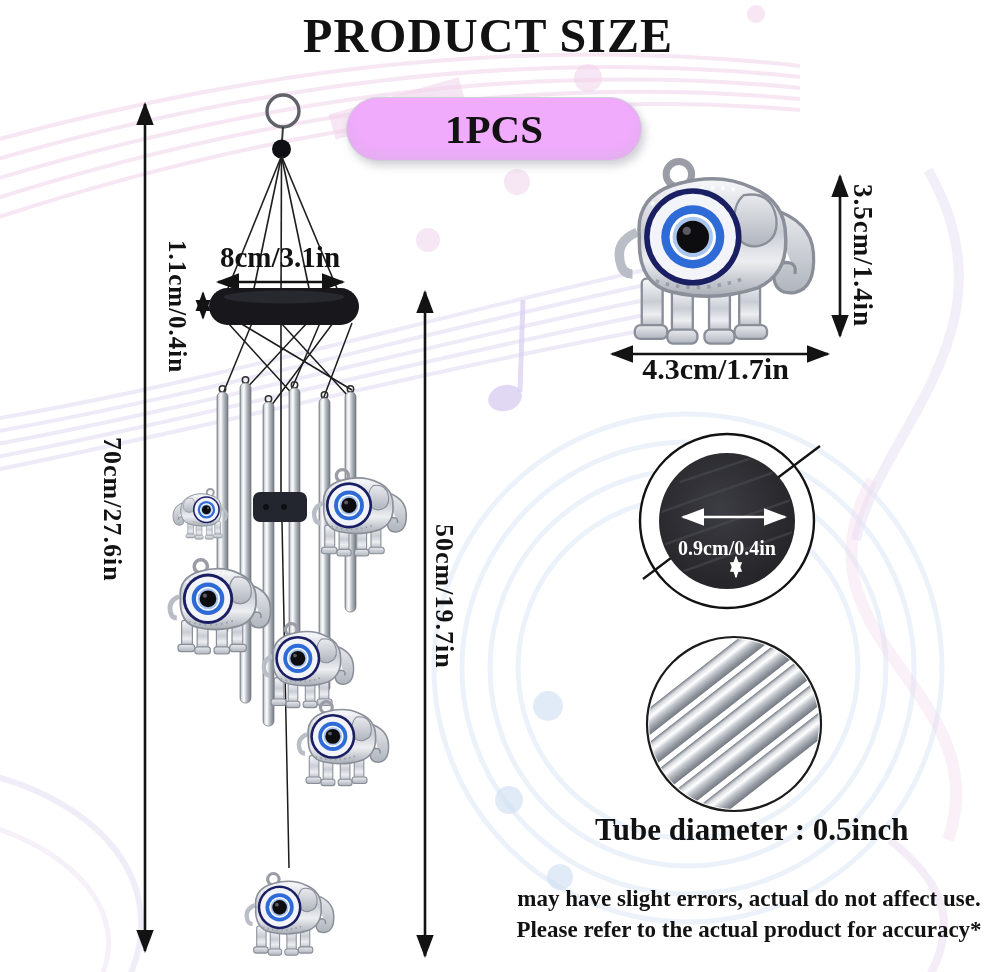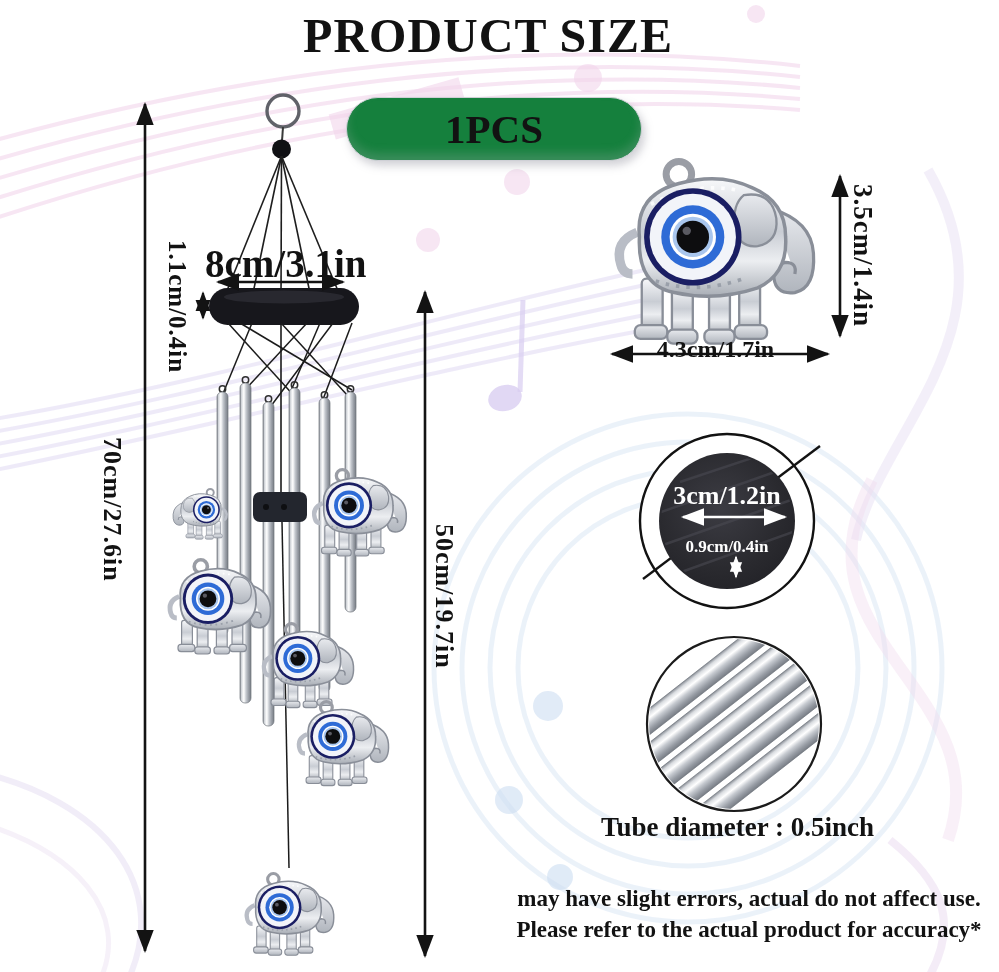--- a/index.html
+++ b/index.html
@@ -7,34 +7,34 @@
     position:relative; width:999px; height:972px; overflow:hidden;
     background:#ffffff; font-family:"Liberation Serif", serif; color:#121212;
   }
   .scene { position:absolute; left:0; top:0; }
   .txt { position:absolute; font-weight:bold; color:#121212; white-space:nowrap; }
   .center { text-align:center; }
   .vdim { writing-mode: vertical-rl; letter-spacing:1px; }
   #title   { left:238px; top:8px;  width:500px; font-size:48px; letter-spacing:1px; text-align:center; }
   #pill {
     position:absolute; left:346px; top:97px; width:294px; height:62px;
-    background:#15803d; border:1px solid #cfd0d6; border-radius:32px;
+    background:#f0abfc; border:1px solid #cfd0d6; border-radius:32px;
     box-shadow:3px 5px 9px rgba(125,125,140,.35), inset 0 -7px 10px rgba(185,185,198,.22);
     display:flex; align-items:center; justify-content:center;
   }
   #pill span { font-size:41px; font-weight:bold; }
-  #d8   { left:205px; top:241px; width:150px; font-size:39px; }
+  #d8   { left:205px; top:241px; width:150px; font-size:29px; }
   #d11  { left:163px; top:240px; height:150px; font-size:25px; }
   #d70  { left:97px;  top:437px; height:150px; font-size:26px; }
   #d50  { left:429px; top:524px; height:150px; font-size:26px; }
   #d35  { left:847px; top:184px; height:150px; font-size:27px; }
-  #d43  { left:628px; top:336px; width:175px; font-size:24px; }
+  #d43  { left:628px; top:352px; width:175px; font-size:30px; }
   #d3   { left:657px; top:481px; width:140px; font-size:26px; color:#ffffff; }
-  #d09  { left:657px; top:537px; width:140px; font-size:17px; color:#ffffff; }
-  #tubeLabel { left:595px; top:812px; width:285px; font-size:27px; }
+  #d09  { left:657px; top:537px; width:140px; font-size:20px; color:#ffffff; }
+  #tubeLabel { left:595px; top:812px; width:285px; font-size:31px; }
   #note { left:498px; top:883px; width:502px; font-size:23px; line-height:31px; text-align:center; }
 </style>
 </head>
 <body>
 
 <div class="stage">
 
 <svg class="scene" width="999" height="972" viewBox="0 0 999 972">
   <defs>
     <linearGradient id="gSilver" x1="0" y1="0" x2="0" y2="1">
@@ -264,21 +264,20 @@
 <div id="title" class="txt">PRODUCT SIZE</div>
 <div id="pill">
   <span>1PCS</span>
 </div>
 <div id="d8" class="txt center">8cm/3.1in</div>
 <div id="d11" class="txt vdim">1.1cm/0.4in</div>
 <div id="d70" class="txt vdim">70cm/27.6in</div>
 <div id="d50" class="txt vdim">50cm/19.7in</div>
 <div id="d35" class="txt vdim">3.5cm/1.4in</div>
 <div id="d43" class="txt center">4.3cm/1.7in</div>
-<div id="d3" class="txt center">3cm/1.2in</div>
 <div id="d09" class="txt center">0.9cm/0.4in</div>
 <div id="tubeLabel" class="txt center">Tube diameter : 0.5inch</div>
 <div id="note" class="txt">
   <div>may have slight errors, actual do not affect use.</div>
   <div>Please refer to the actual product for accuracy*</div>
 </div>
 
 </div>
 
 </body></html>

